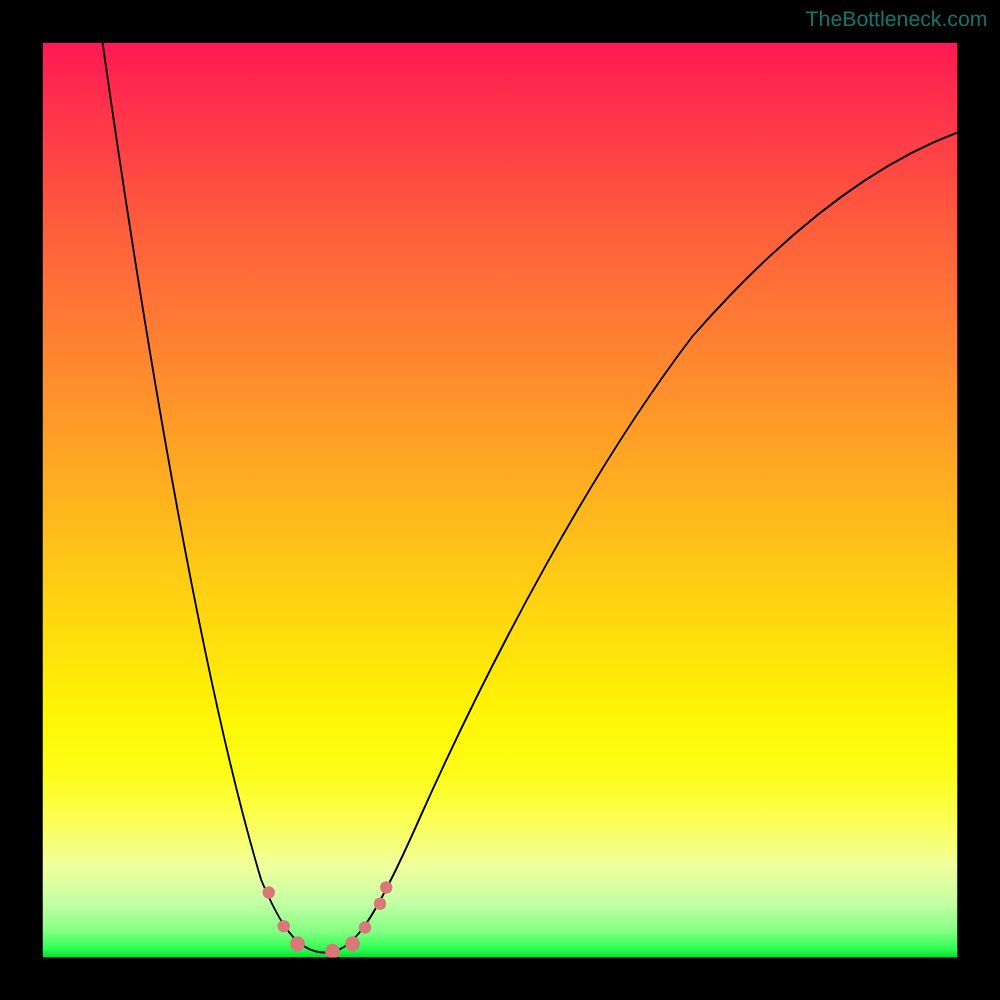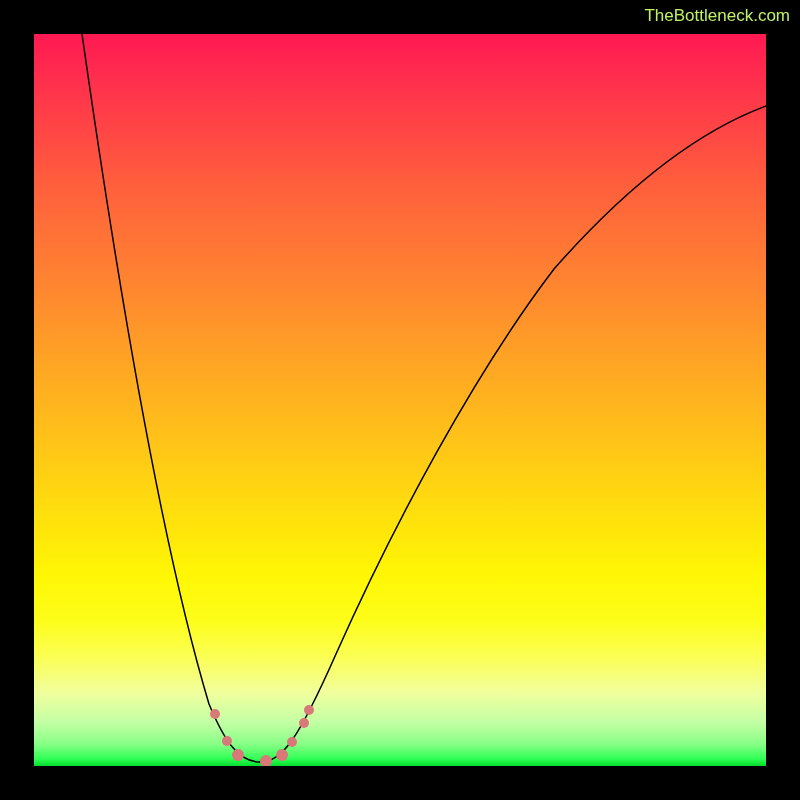--- a/index.html
+++ b/index.html
@@ -18,21 +18,21 @@
     #ffd013 60%,
     #ffe60a 68%,
     #fff705 74%,
     #fdfd19 80%,
     #fbff53 85%,
     #f0ff9d 90%,
     #c4ffa5 94%,
     #88ff86 97%,
     #31ff55 99%,
     #04de2d 100%);}
-  .watermark{position:absolute;top:6px;right:10px;color:#bef264;font:17px Arial,Helvetica,sans-serif;}
+  .watermark{position:absolute;top:6px;right:10px;color:#0f766e;font:17px Arial,Helvetica,sans-serif;}
   svg.curve{position:absolute;left:0;top:0;width:100%;height:100%}
   svg.curve path{fill:none;stroke:#000;stroke-width:1.5}
   .dots{position:absolute;left:0;top:0;width:100%;height:100%}
   .dot{position:absolute;width:10px;height:10px;border-radius:50%;background:#d87878;transform:translate(-5px,-5px);}
   .dot.big{width:12px;height:12px;transform:translate(-6px,-6px);}
 </style>
 </head>
 <body>
 
 <div class="frame">

